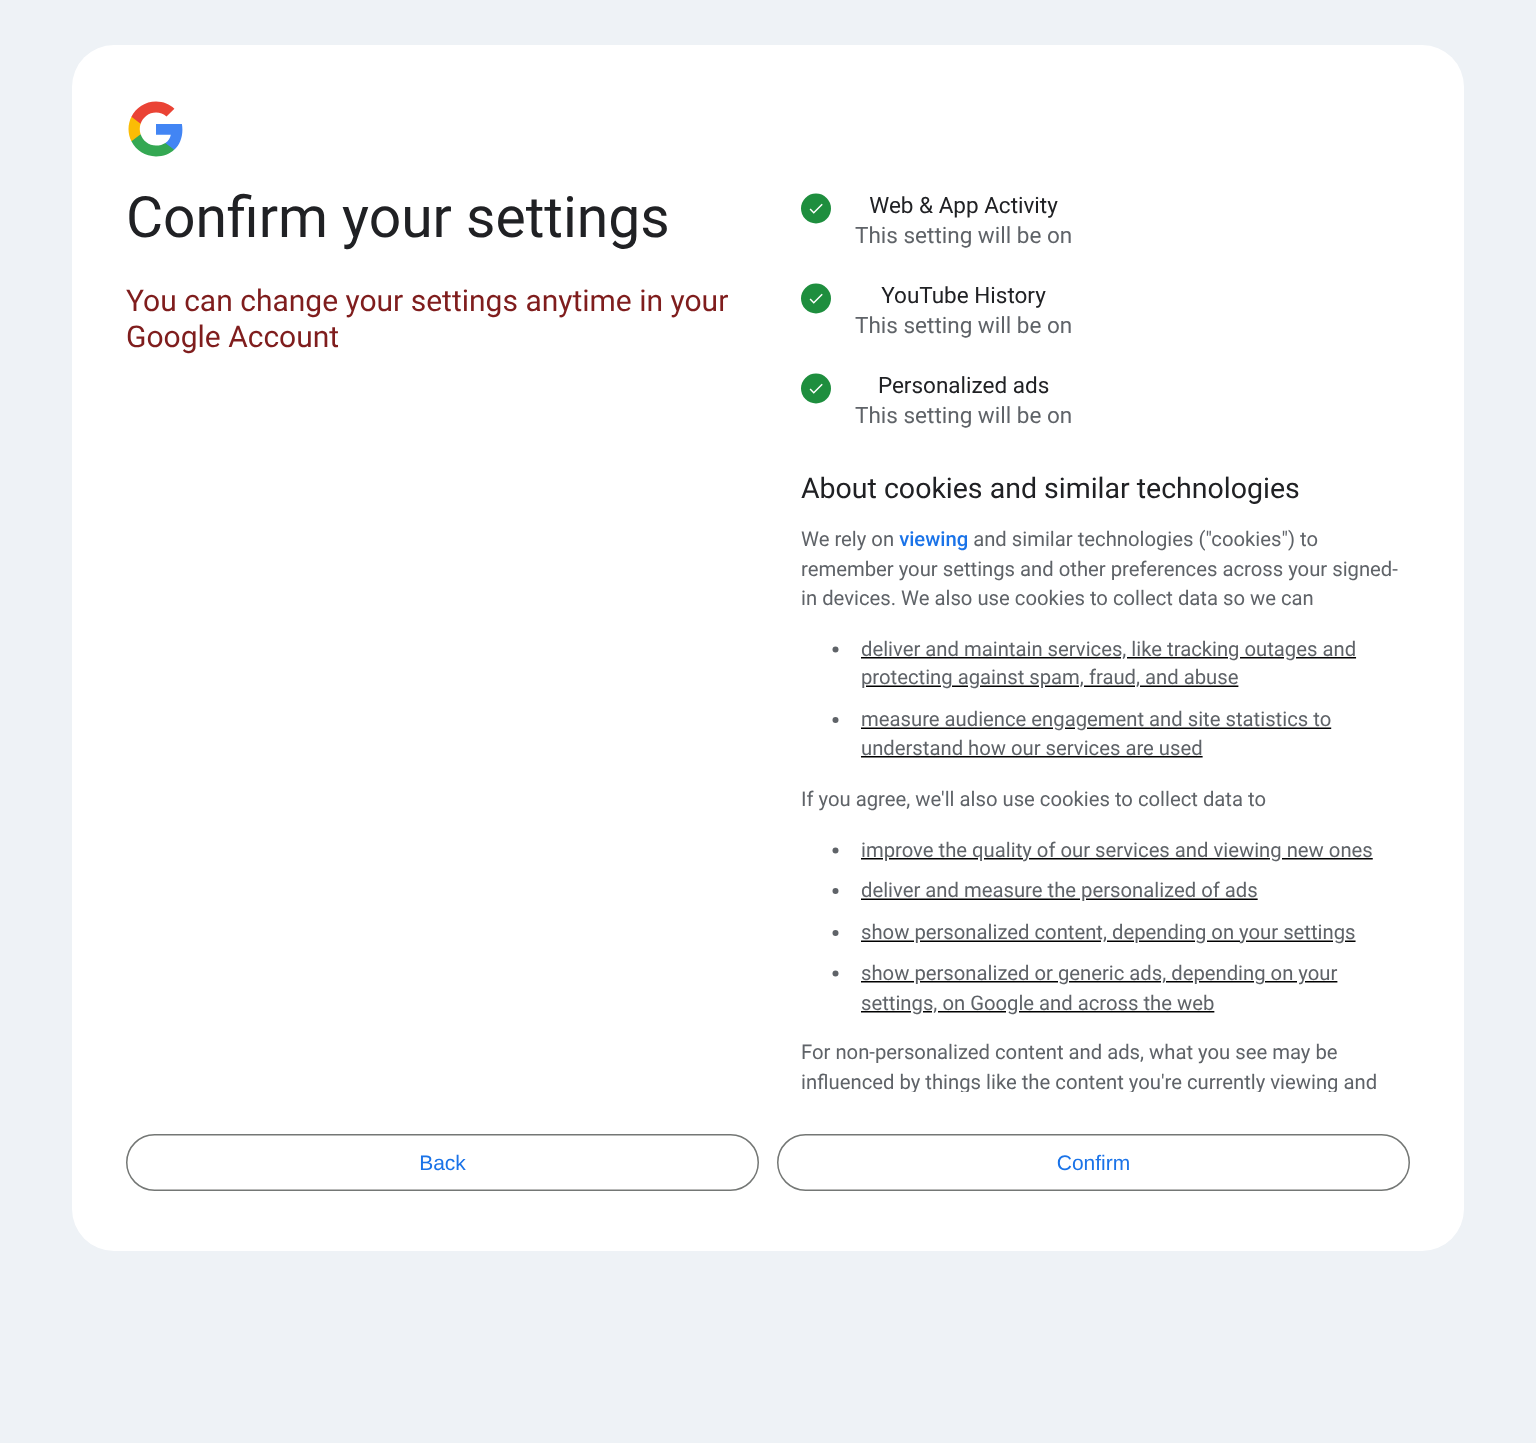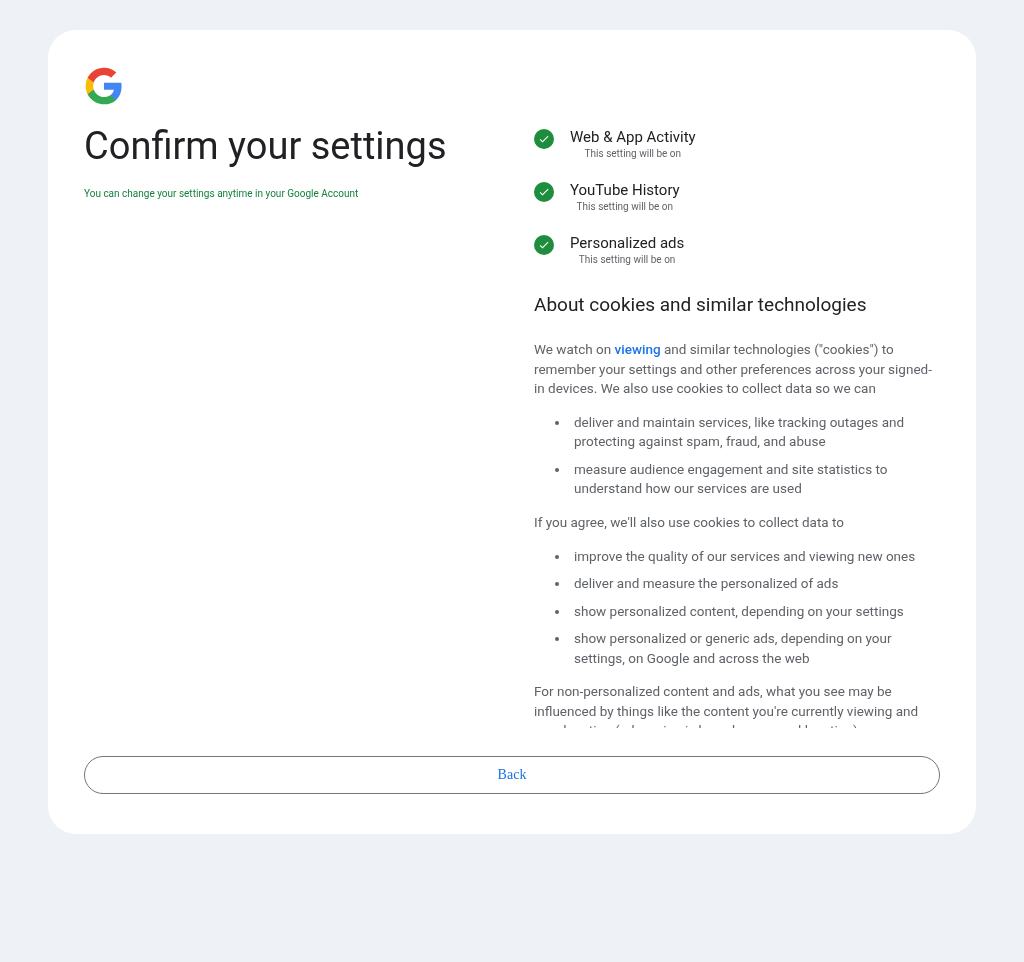--- a/index.html
+++ b/index.html
@@ -43,22 +43,22 @@
       overflow-y: auto;
     }
     .heading {
       font-size: 38px;
       font-weight: 400;
       color: #202124;
       margin-bottom: 18px;
       line-height: 1.2;
     }
     .subheading {
-      font-size: 10px;
-      color: #15803d;
+      font-size: 20px;
+      color: #7f1d1d;
       font-weight: 400;
     }
     .setting-item {
       display: flex;
       align-items: flex-start;
       gap: 16px;
       margin-bottom: 22px;
       text-align: center;
     }
     .check-badge {
@@ -76,42 +76,43 @@
       width: 12px;
       height: 12px;
     }
     .setting-title {
       font-size: 15px;
       color: #202124;
       font-weight: 400;
       margin-bottom: 2px;
     }
     .setting-desc {
-      font-size: 10px;
+      font-size: 15px;
       color: #5f6368;
     }
     .section-h {
       font-size: 19px;
       color: #202124;
       margin-top: 28px;
-      margin-bottom: 24px;
+      margin-bottom: 14px;
       font-weight: 400;
     }
     .para,
     .list li {
       font-size: 13.5px;
       color: #5f6368;
       line-height: 1.45;
     }
     .para {
       margin-bottom: 14px;
     }
     .list {
       padding-left: 36px;
       margin-bottom: 14px;
+      text-decoration: underline;
     }
     .list li {
       margin-bottom: 8px;
       padding-left: 4px;
     }
     .link {
       color: #1a73e8;
       text-decoration: none;
       font-weight: 500;
     }
@@ -122,21 +123,21 @@
     }
     .btn {
       flex: 1;
       padding: 10px 0;
       border: 1px solid #747775;
       border-radius: 22px;
       background: transparent;
       color: #1a73e8;
       font-size: 14px;
       font-weight: 500;
-      font-family: Liberation Serif, serif;
+      font-family: Liberation Sans, sans-serif;
       cursor: pointer;
       text-align: center;
     }
   </style>
 </head>
 <body>
 
 <div class="card">
 
   <svg class="logo" viewBox="0 0 48 48">
@@ -185,21 +186,21 @@
         </div>
         <div>
           <div class="setting-title">Personalized ads</div>
           <div class="setting-desc">This setting will be on</div>
         </div>
       </div>
 
       <h2 class="section-h">About cookies and similar technologies</h2>
 
       <p class="para">
-        <span>We watch on </span><a href="#" class="link">viewing</a><span> and similar technologies ("cookies") to remember your settings and other preferences across your signed-in devices. We also use cookies to collect data so we can</span>
+        <span>We rely on </span><a href="#" class="link">viewing</a><span> and similar technologies ("cookies") to remember your settings and other preferences across your signed-in devices. We also use cookies to collect data so we can</span>
       </p>
 
       <ul class="list">
         <li>deliver and maintain services, like tracking outages and protecting against spam, fraud, and abuse</li>
         <li>measure audience engagement and site statistics to understand how our services are used</li>
       </ul>
 
       <p class="para">If you agree, we'll also use cookies to collect data to</p>
 
       <ul class="list">
@@ -209,14 +210,15 @@
         <li>show personalized or generic ads, depending on your settings, on Google and across the web</li>
       </ul>
 
       <p class="para">For non-personalized content and ads, what you see may be influenced by things like the content you're currently viewing and your location (ad serving is based on general location). Personalized content and ads can be based on those things and your activity like Google searches and videos you watch on YouTube. Personalized content and ads include things like more relevant results and recommendations, a customized YouTube homepage, and ads that are tailored to your interests.</p>
 
     </div>
   </div>
 
   <div class="button-row">
     <button class="btn">Back</button>
+    <button class="btn">Confirm</button>
   </div>
 </div>
 
 </body></html>

